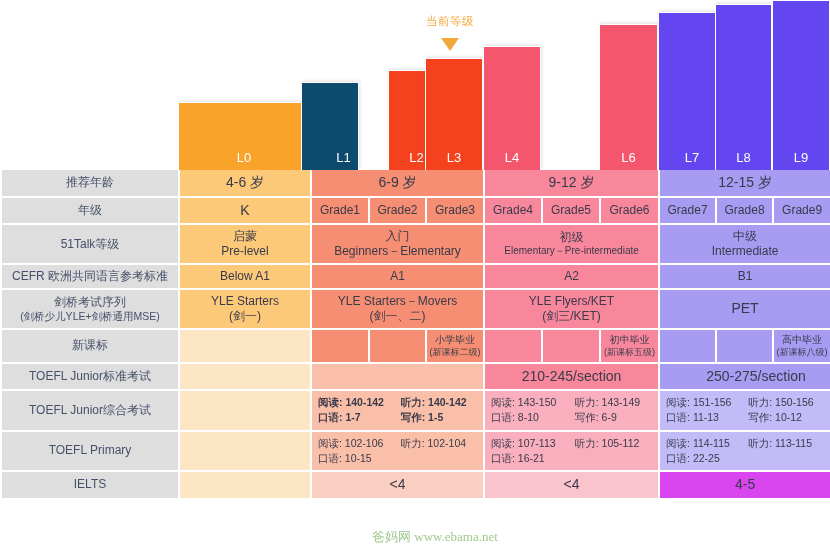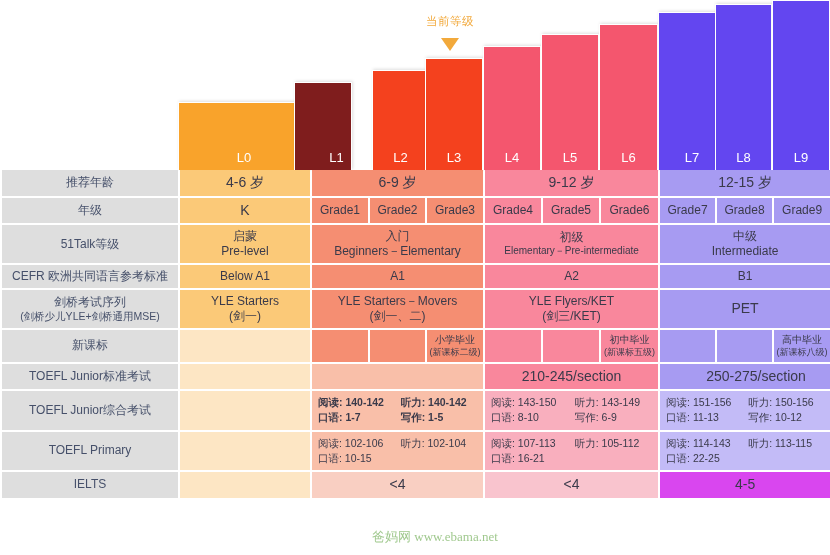--- a/index.html
+++ b/index.html
@@ -116,34 +116,31 @@
 
     <div class="marker-label" style="left:404px;top:14px;width:92px;">当前等级</div>
     <div class="marker-arrow" style="left:441px;top:38px;"></div>
 
     <div class="pin-stem" style="left:737px;top:10px;"></div>
     <div class="pin" style="left:732px;top:4px;"></div>
 
     <div class="bar" style="left:178px;width:132px;height:68px;background:#F9A32B;">
       <span>L0</span>
     </div>
-    <div class="bar" style="left:294px;width:58px;height:88px;background:#7f1d1d;padding-left:27px;">
+    <div class="bar" style="left:301px;width:58px;height:88px;background:#0c4a6e;padding-left:27px;">
       <span>L1</span>
     </div>
-    <div class="bar" style="left:372px;width:57px;height:100px;background:#F4411E;">
+    <div class="bar" style="left:388px;width:57px;height:100px;background:#F4411E;">
       <span>L2</span>
     </div>
     <div class="bar" style="left:425px;width:58px;height:112px;background:#F4411E;">
       <span>L3</span>
     </div>
     <div class="bar" style="left:483px;width:58px;height:124px;background:#F4566E;">
       <span>L4</span>
-    </div>
-    <div class="bar" style="left:541px;width:58px;height:136px;background:#F4566E;">
-      <span>L5</span>
     </div>
     <div class="bar" style="left:599px;width:59px;height:146px;background:#F4566E;">
       <span>L6</span>
     </div>
     <div class="bar" style="left:658px;width:68px;height:158px;background:#6346F0;">
       <span>L7</span>
     </div>
     <div class="bar" style="left:715px;width:57px;height:166px;background:#6346F0;">
       <span>L8</span>
     </div>
@@ -394,21 +391,21 @@
           </td>
       <td colspan="3" style="background:#F9AFBE;">
         <span class="scores">
           <span class="c1">阅读: 107-113</span>
           <span class="c2">听力: 105-112</span>
           <span class="c1">口语: 16-21</span>
         </span>
           </td>
       <td colspan="3" style="background:#C3BBF7;">
         <span class="scores">
-          <span class="c1">阅读: 114-143</span>
+          <span class="c1">阅读: 114-115</span>
           <span class="c2">听力: 113-115</span>
           <span class="c1">口语: 22-25</span>
         </span>
           </td>
     </tr>
 
     <tr>
       <td class="rowlab">IELTS</td>
       <td style="background:#FDE6C4;">
             <span class="cellbox">&nbsp;</span>

